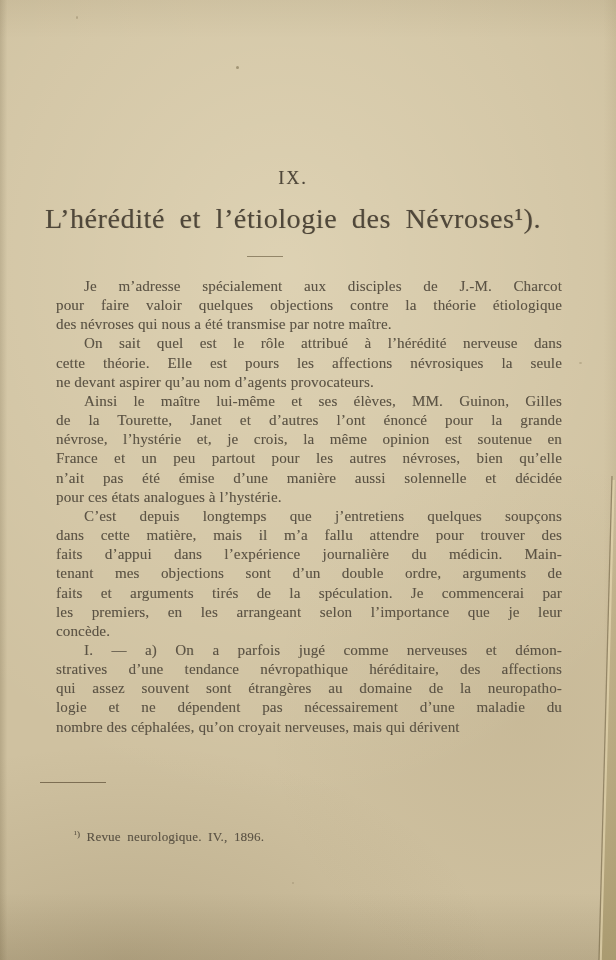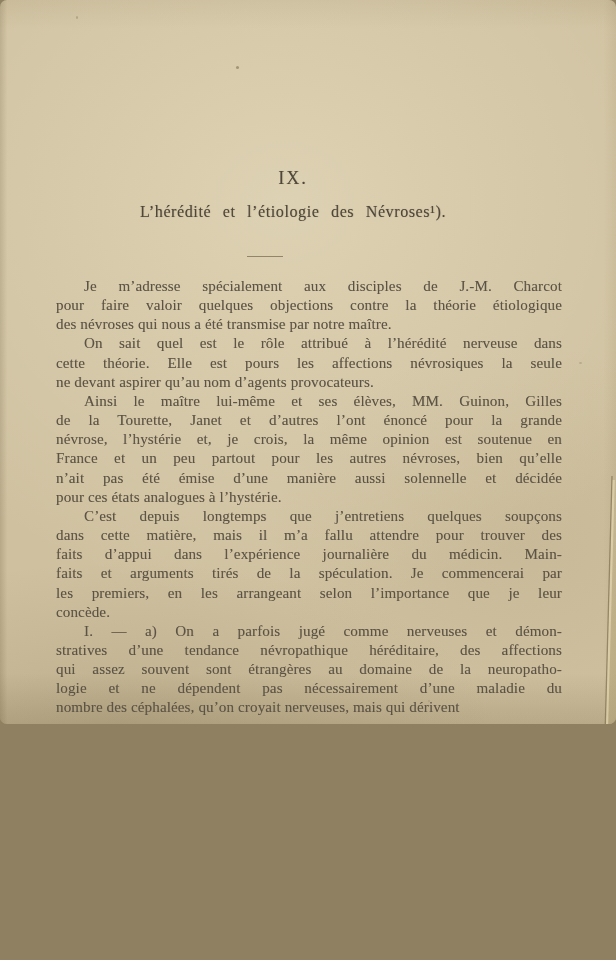--- a/index.html
+++ b/index.html
@@ -1,26 +1,25 @@
 <!DOCTYPE html>
 <html style="--paper: #cfc1a0; --ink: #5b5345; --ink-dark: #4f473a;"><head>
 <meta charset="utf-8">
 <style>
   html, body { margin: 0; padding: 0; background: #8e8060; }
   * { box-sizing: border-box; }
 
   .scan {
     position: relative;
     width: 616px;
-    height: 724px;
+    height: 960px;
     overflow: hidden;
     background: var(--paper, #cfc1a0);
     font-family: "Liberation Serif", "DejaVu Serif", serif;
     color: var(--ink, #5b5345);
-    border-radius: 7px;
   }
 
   
   .paper-surface {
     position: absolute; inset: 0;
     background:
       radial-gradient(ellipse 120% 90% at 46% 28%, rgba(255,248,224,0.30), rgba(255,248,224,0) 62%),
       radial-gradient(ellipse 60% 40% at 85% 75%, rgba(120,100,60,0.08), rgba(120,100,60,0) 70%),
       radial-gradient(ellipse 80% 30% at 20% 100%, rgba(100,84,50,0.16), rgba(100,84,50,0) 75%),
       linear-gradient(to bottom, rgba(120,102,64,0.10) 0%, rgba(120,102,64,0) 4%, rgba(120,102,64,0) 93%, rgba(96,80,48,0.20) 100%),
@@ -37,21 +36,21 @@
   
   .page-edge-svg { position: absolute; right: 0; top: 470px; width: 44px; height: 490px; }
 
   .headings { position: absolute; left: 40px; width: 506px; text-align: center; }
   .chapter-number {
     top: 168px; font-size: 18px; letter-spacing: 2px;
     color: var(--ink-dark, #4f473a);
     text-shadow: 0.4px 0.4px 0.7px rgba(80,70,50,0.35);
   }
   .page-title {
-    top: 203px; font-size: 16px; letter-spacing: 0.6px; word-spacing: 7px;
+    top: 203px; font-size: 28px; letter-spacing: 0.6px; word-spacing: 7px;
     color: var(--ink-dark, #4f473a);
     text-shadow: 0.4px 0.4px 0.8px rgba(80,70,50,0.40);
     white-space: nowrap;
   }
   .title-divider {
     position: absolute; left: 247px; top: 256px; width: 36px; height: 0;
     border-top: 1.5px solid rgba(122,108,80,0.75);
   }
 
   .body-text {
@@ -123,20 +122,21 @@
         <div class="line">de la Tourette, Janet et d’autres l’ont énoncé pour la grande</div>
         <div class="line">névrose, l’hystérie et, je crois, la même opinion est soutenue en</div>
         <div class="line">France et un peu partout pour les autres névroses, bien qu’elle</div>
         <div class="line">n’ait pas été émise d’une manière aussi solennelle et décidée</div>
         <div class="line last">pour ces états analogues à l’hystérie.</div>
       </div>
       <div class="paragraph">
         <div class="line first">C’est depuis longtemps que j’entretiens quelques soupçons</div>
         <div class="line">dans cette matière, mais il m’a fallu attendre pour trouver des</div>
         <div class="line">faits d’appui dans l’expérience journalière du médicin. Main-</div>
+        <div class="line">tenant mes objections sont d’un double ordre, arguments de</div>
         <div class="line">faits et arguments tirés de la spéculation. Je commencerai par</div>
         <div class="line">les premiers, en les arrangeant selon l’importance que je leur</div>
         <div class="line last">concède.</div>
       </div>
       <div class="paragraph">
         <div class="line first">I. — a) On a parfois jugé comme nerveuses et démon-</div>
         <div class="line">stratives d’une tendance névropathique héréditaire, des affections</div>
         <div class="line">qui assez souvent sont étrangères au domaine de la neuropatho-</div>
         <div class="line">logie et ne dépendent pas nécessairement d’une maladie du</div>
         <div class="line last">nombre des céphalées, qu’on croyait nerveuses, mais qui dérivent</div>

